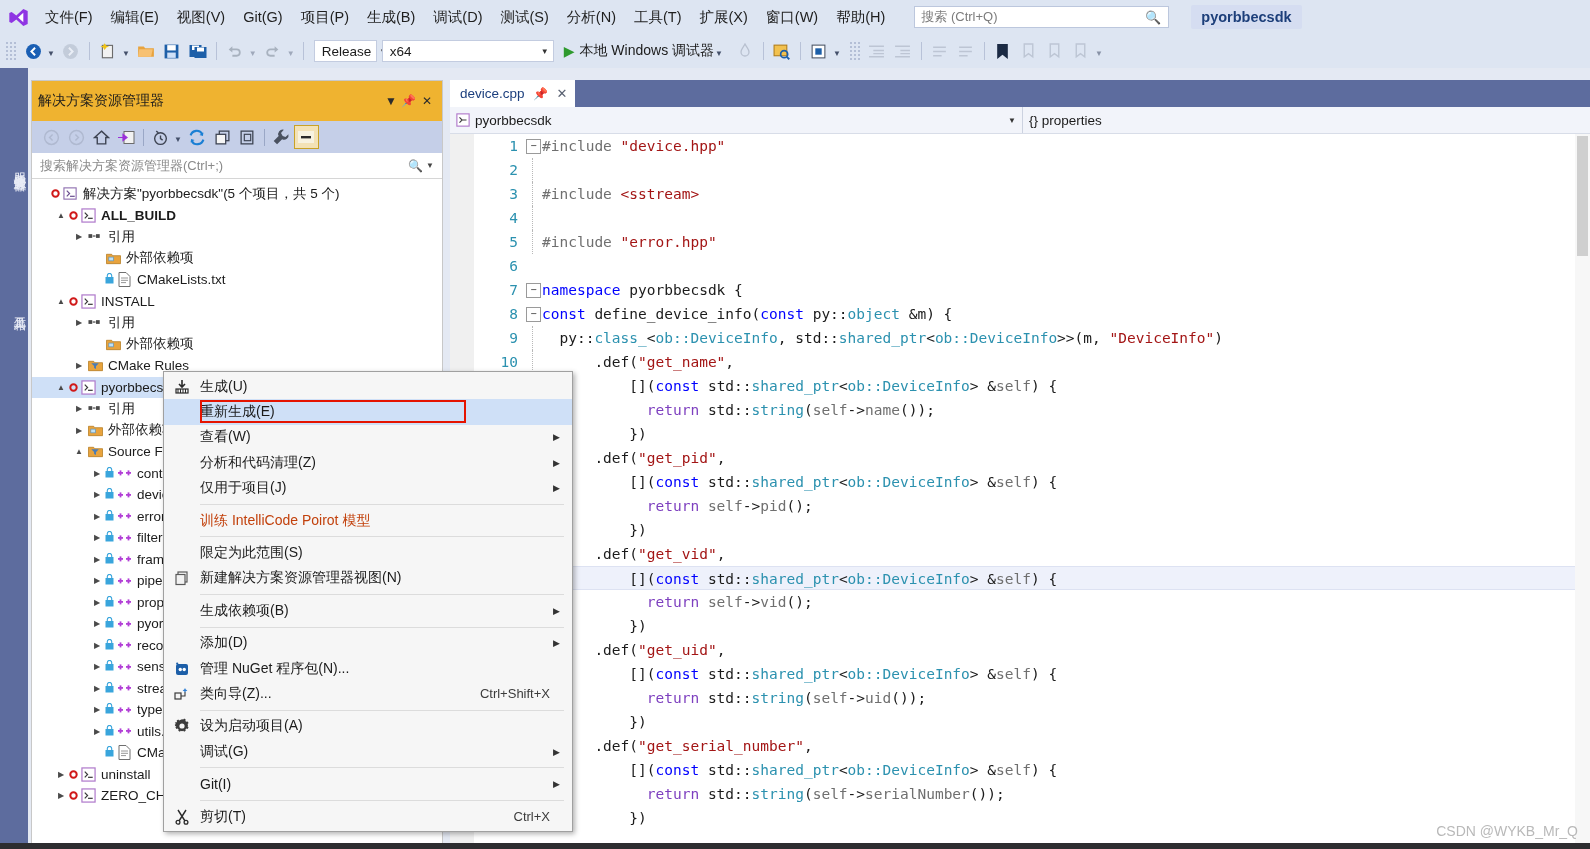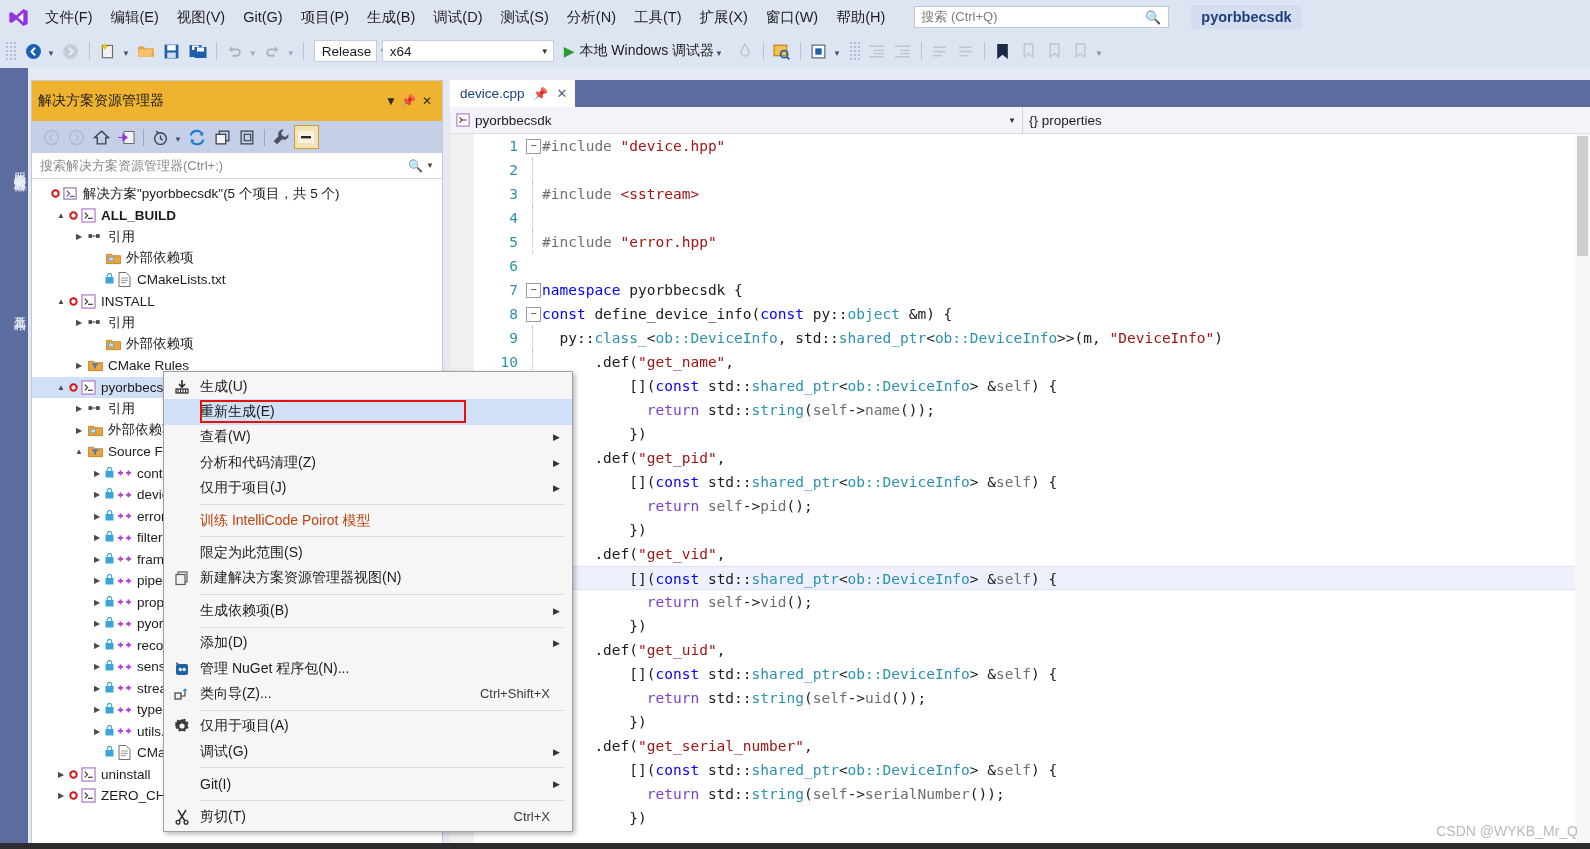--- a/index.html
+++ b/index.html
@@ -1029,21 +1029,21 @@
         <span class="acc">Ctrl+Shift+X</span>
       </div>
       <div class="msep"></div>
       <div class="mi">
         <span class="mico">
           <svg width="16" height="16" viewBox="0 0 16 16">
             <path d="M8 1.2 l1.3.4 .8-1 1.6 1-.3 1.3 .9.9 1.3-.3 1 1.6-1 .8 .4 1.3-.4 1.3 1 .8-1 1.6-1.3-.3-.9.9 .3 1.3-1.6 1-.8-1-1.3.4-1.3-.4-.8 1-1.6-1 .3-1.3-.9-.9-1.3.3-1-1.6 1-.8L1.2 8l-.4-1.3 1-.8-1-1.6 1.3.3 .9-.9-.3-1.3 1.6-1 .8 1 z" fill="#3c3c3c"></path>
             <circle cx="8" cy="8" r="2.6" fill="#f6f6f6"></circle>
           </svg>
         </span>
-        <span class="mlbl">仅用于项目(A)</span>
+        <span class="mlbl">设为启动项目(A)</span>
       </div>
       <div class="mi">
         <span class="mico"></span>
         <span class="mlbl">调试(G)</span>
         <span class="arw">▶</span>
       </div>
       <div class="msep"></div>
       <div class="mi">
         <span class="mico"></span>
         <span class="mlbl">Git(I)</span>

